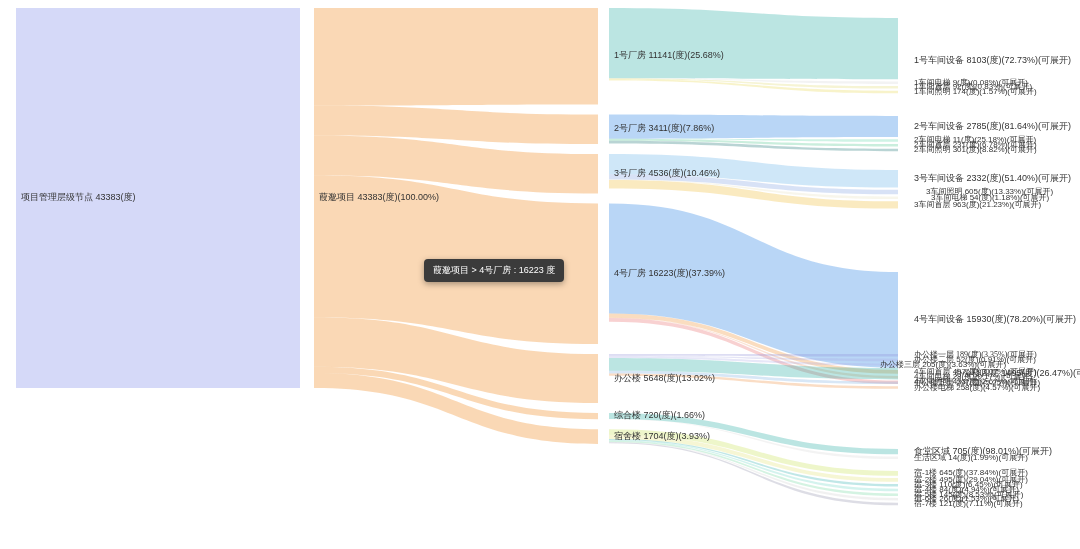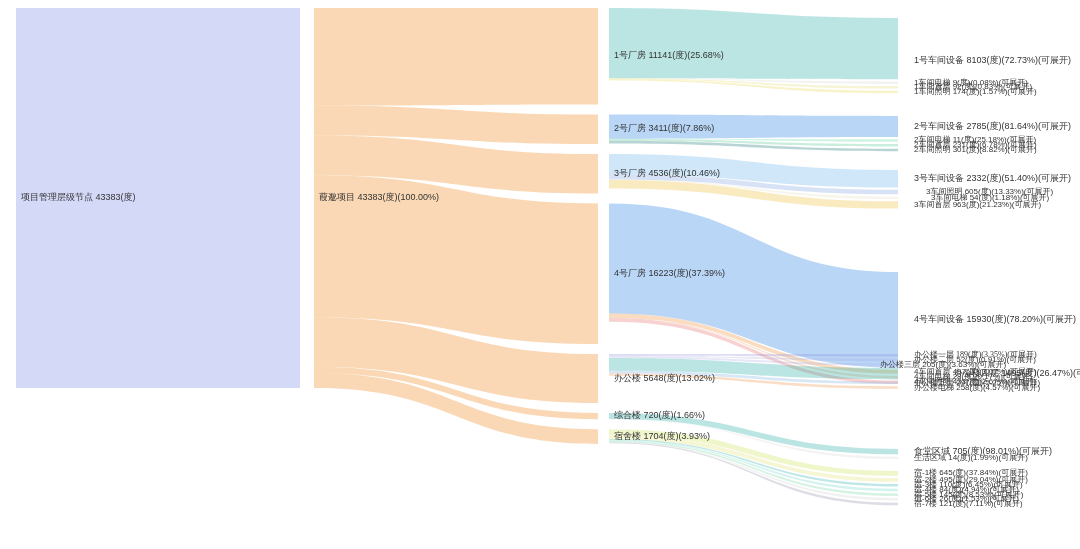--- a/index.html
+++ b/index.html
@@ -141,13 +141,14 @@
       <div class="node-label" style="left: 914px; top: 445.661px;">食堂区域   705(度)(98.01%)(可展开)</div>
       <div class="node-label small" style="left: 914px; top: 452.773px;">生活区域   14(度)(1.99%)(可展开)</div>
       <div class="node-label small" style="left: 914px; top: 468.435px;">宿-1楼   645(度)(37.84%)(可展开)</div>
       <div class="node-label small" style="left: 914px; top: 474.938px;">宿-2楼   495(度)(29.04%)(可展开)</div>
       <div class="node-label small" style="left: 914px; top: 480.257px;">宿-3楼   110(度)(6.45%)(可展开)</div>
       <div class="node-label small" style="left: 914px; top: 484.957px;">宿-4楼   84(度)(4.94%)(可展开)</div>
       <div class="node-label small" style="left: 914px; top: 489.657px;">宿-5楼   145(度)(8.53%)(可展开)</div>
       <div class="node-label small" style="left: 914px; top: 494.357px;">宿-6楼   26(度)(1.53%)(可展开)</div>
       <div class="node-label small" style="left: 914px; top: 499.057px;">宿-7楼   121(度)(7.11%)(可展开)</div>
     </div>
+  <div class="tooltip-box" id="sankey-tooltip" style="left:424px;top:259px;">葭邈项目 &gt; 4号厂房 : 16223 度</div>
 </div>
 
 </body></html>

